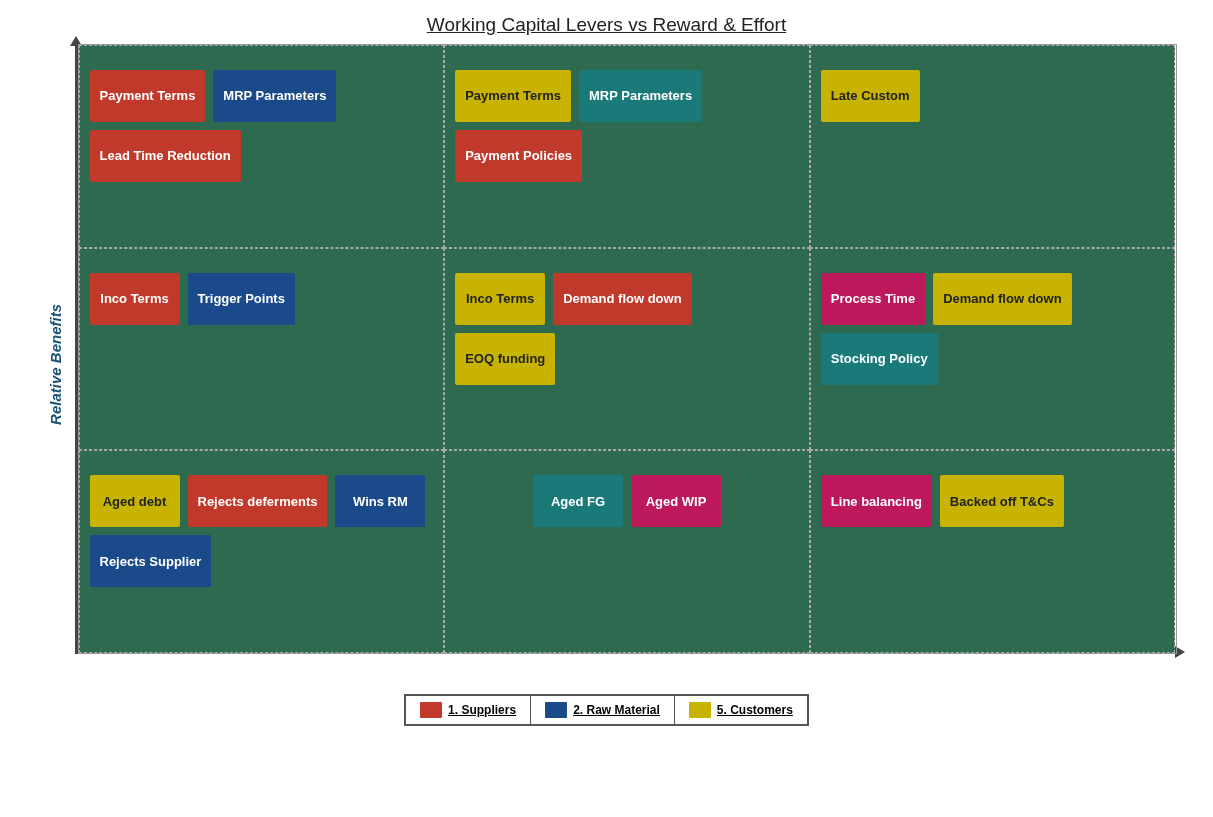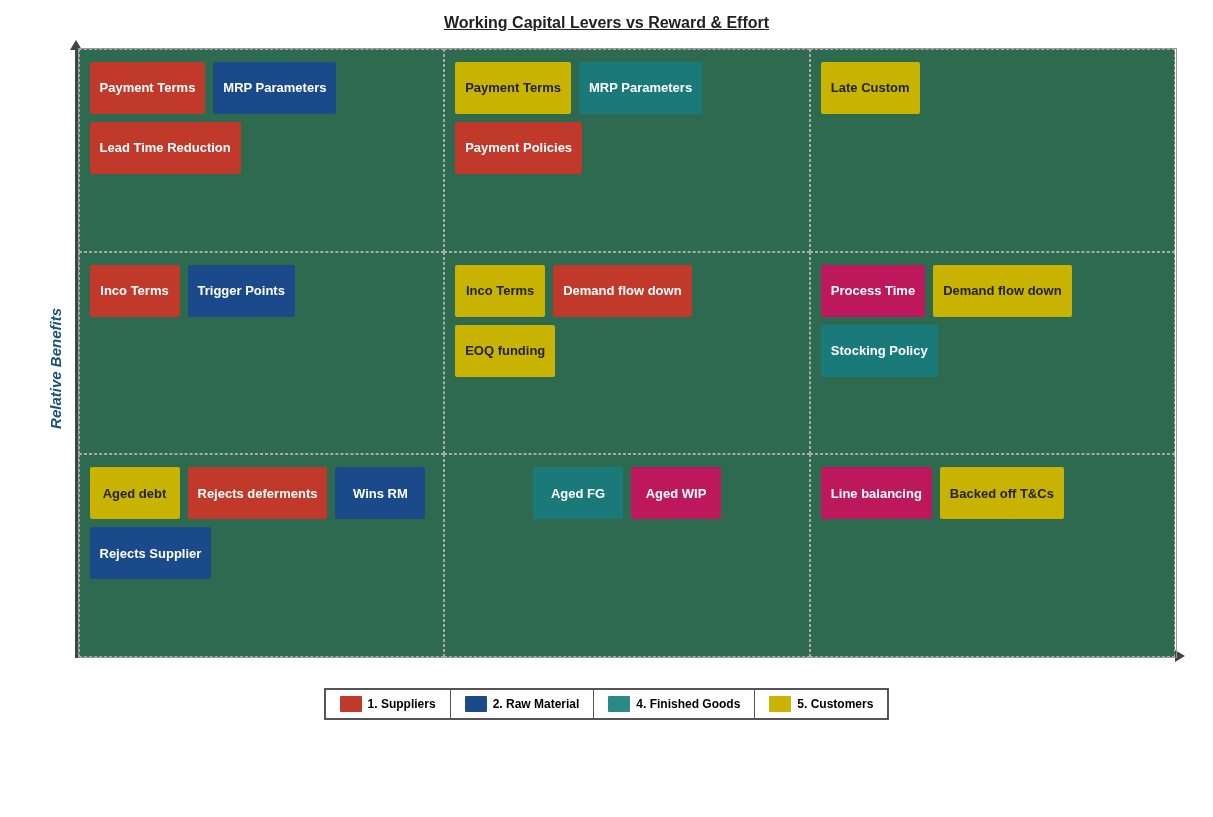--- a/index.html
+++ b/index.html
@@ -8,26 +8,26 @@
       font-family: Arial, sans-serif;
       width: 1213px;
       height: 817px;
       overflow: hidden;
       display: flex;
       flex-direction: column;
       align-items: center;
     }
 
     .page-title {
-      font-size: 16px;
-      font-weight: bold;
+      font-size: 19px;
+      font-weight: normal;
       text-decoration: underline;
       color: #222;
       margin-top: 14px;
-      margin-bottom: 16px;
+      margin-bottom: 8px;
     }
 
     .chart-area {
       display: flex;
       flex-direction: row;
       width: 1140px;
       height: 640px;
       position: relative;
     }
 
@@ -99,21 +99,21 @@
       top: 0;
       right: 0;
       bottom: 30px;
       display: grid;
       grid-template-columns: 1fr 1fr 1fr;
       grid-template-rows: 1fr 1fr 1fr;
       border: 1px solid #999;
     }
     .grid-cell {
       border: 1px dashed #aaa;
-      padding: 12px 10px;
+      padding: 24px 10px;
       position: relative;
       background: #2d6a4f;
     }
 
     
     .card {
       display: inline-flex;
       align-items: center;
       justify-content: center;
       text-align: center;
@@ -181,20 +181,22 @@
       font-weight: bold;
       color: #1a5276;
     }
 
     
     .legend {
       display: flex;
       flex-direction: row;
       gap: 0;
       border: 2px solid #555;
+      margin-top: 10px;
+      text-decoration: underline;
     }
     .legend-item {
       display: flex;
       align-items: center;
       gap: 6px;
       padding: 6px 14px;
       border-right: 1px solid #555;
       font-size: 12px;
       font-weight: bold;
     }
@@ -305,20 +307,16 @@
 <div class="legend">
   <div class="legend-item">
     <div class="legend-color" style="background:#c0392b;"></div>
     <span>1. Suppliers</span>
   </div>
   <div class="legend-item">
     <div class="legend-color" style="background:#1a4a8a;"></div>
     <span>2. Raw Material</span>
   </div>
   <div class="legend-item">
-    <div class="legend-color" style="background:#2a8a8a;"></div>
-    <span>4. Finished Goods</span>
-  </div>
-  <div class="legend-item">
     <div class="legend-color" style="background:#c8b400;"></div>
     <span>5. Customers</span>
   </div>
 </div>
 
 </body></html>

